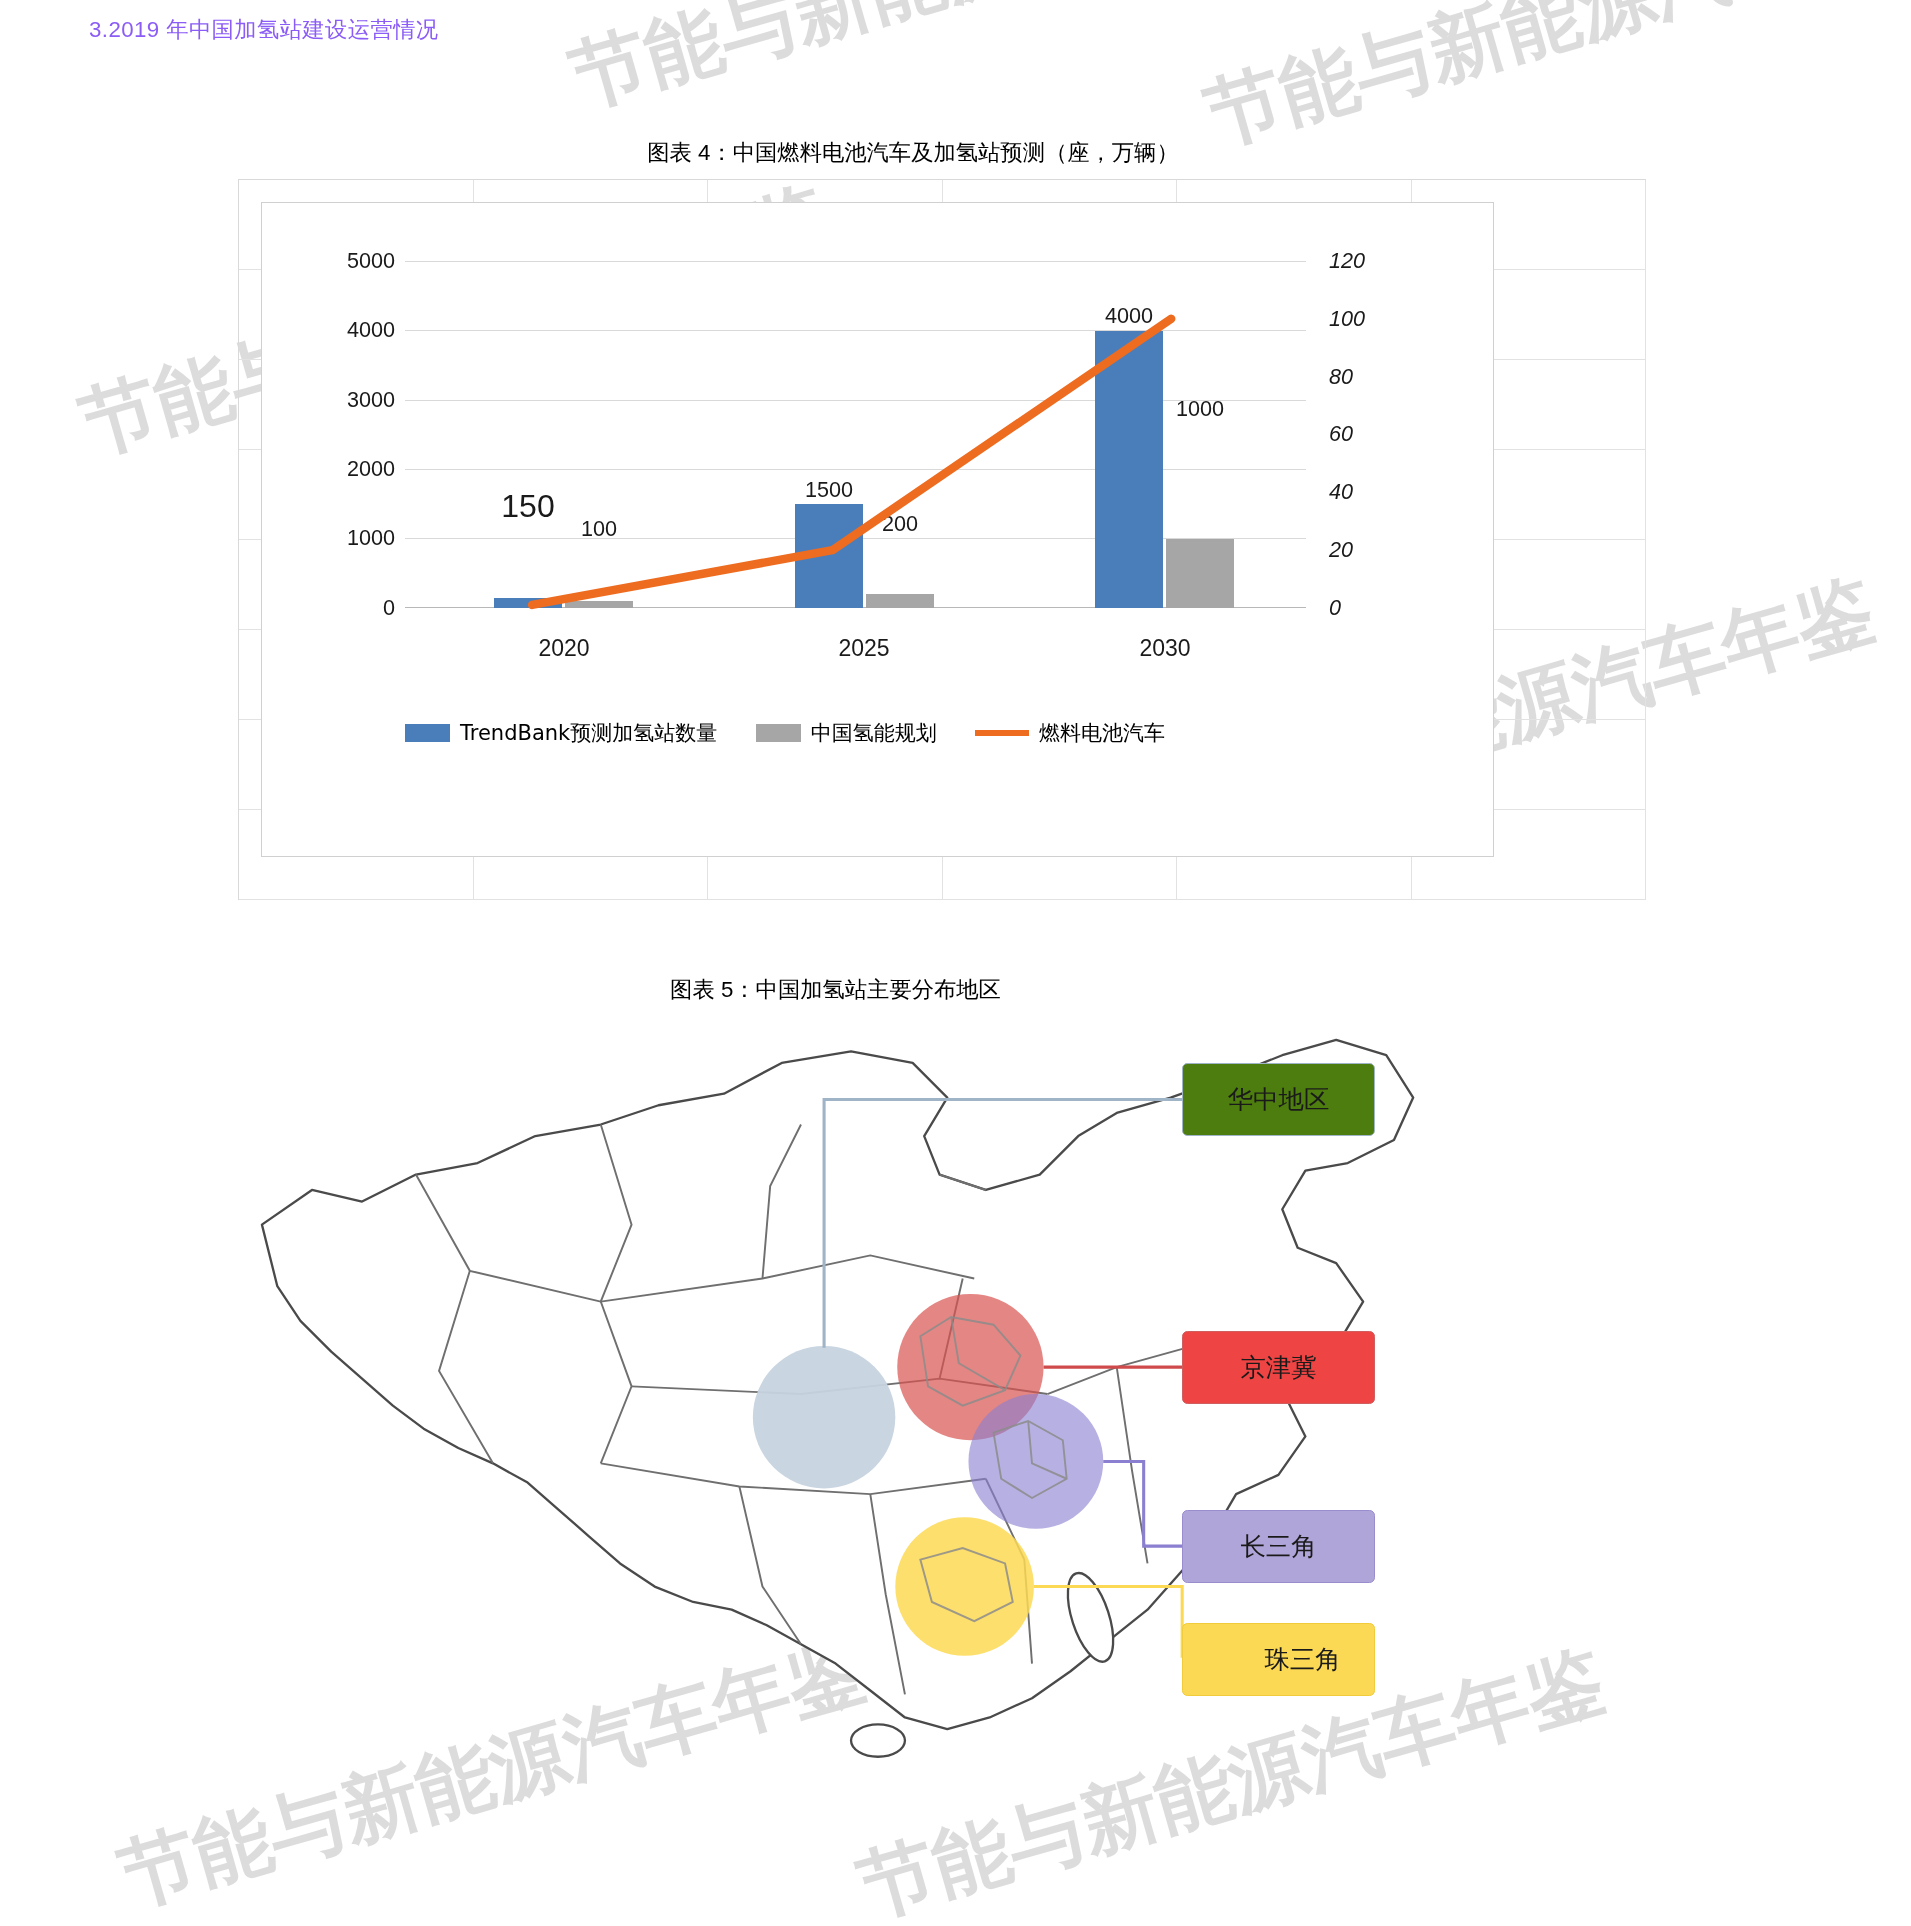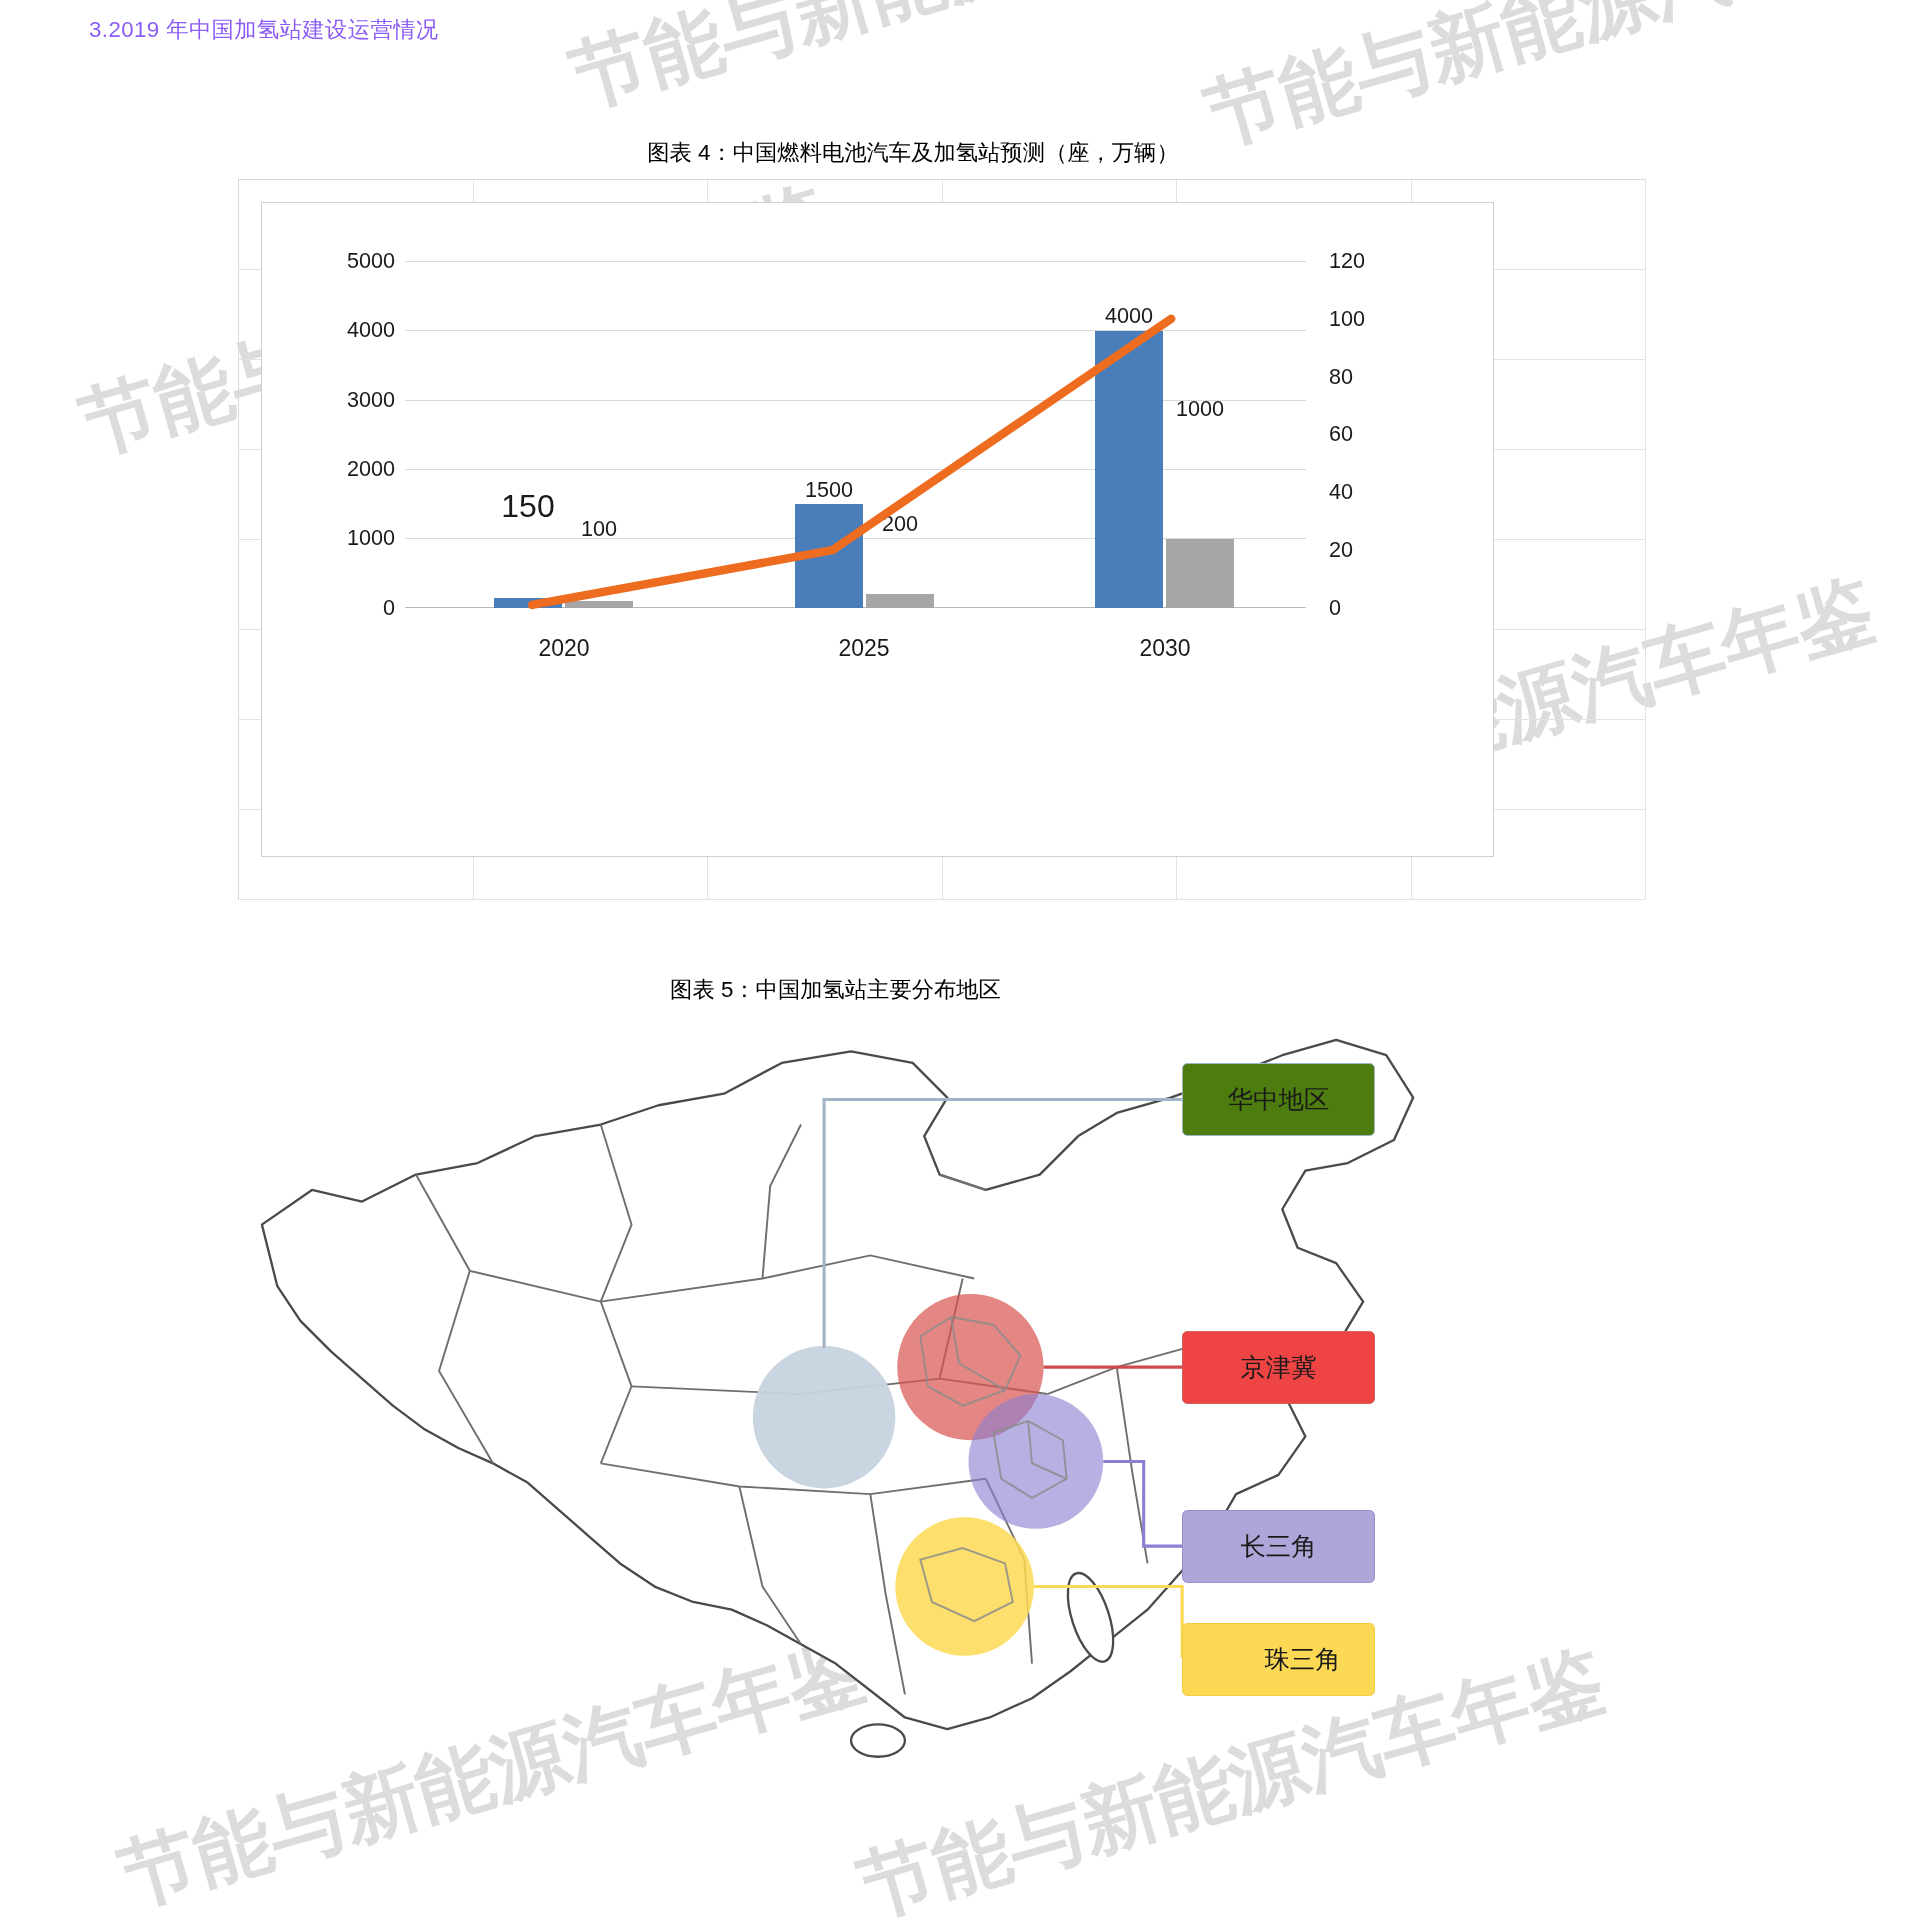--- a/index.html
+++ b/index.html
@@ -102,20 +102,21 @@
     color: #1a1a1a;
     white-space: nowrap;
   }
   .ytick2 {
     position: absolute;
     left: calc(100% + 23px);
     transform: translateY(-50%);
     font-size: 21.6px;
     color: #1a1a1a;
     white-space: nowrap;
+    font-style: italic;
   }
   .bar {
     position: absolute;
     bottom: 0;
   }
   .bar.blue { background: #4a7ebb; }
   .bar.gray { background: #a6a6a6; }
   .bar-label {
     position: absolute;
     transform: translateX(-50%);
@@ -303,20 +304,34 @@
       <div class="bar gray" style="left:761px; width:68px; height:69px;"></div>
       <div class="bar-label" style="left:724px; top:42px;">4000</div>
       <div class="bar-label" style="left:795px; top:135px;">1000</div>
       <div class="xtick" style="left:760px;">2030</div>
 
       <svg class="line-svg" viewBox="0 0 2340 900" preserveAspectRatio="none">
         <polyline points="330,892 1110,750 1990,150" fill="none" stroke="#ed6c20" stroke-width="22" stroke-linecap="round" stroke-linejoin="round"></polyline>
       </svg>
     </div>
 
+    <div class="legend">
+      <div class="legend-item">
+        <span class="swatch-blue"></span>
+        <span class="legend-label">TrendBank预测加氢站数量</span>
+      </div>
+      <div class="legend-item" style="margin-left:23px;">
+        <span class="swatch-gray"></span>
+        <span class="legend-label">中国氢能规划</span>
+      </div>
+      <div class="legend-item" style="margin-left:23px;">
+        <span class="swatch-line"></span>
+        <span class="legend-label">燃料电池汽车</span>
+      </div>
+    </div>
 
   </div>
 </div>
 
 <div class="fig-caption" id="caption-5">图表 5：中国加氢站主要分布地区</div>
 
 <div id="map-block">
   <svg class="map-svg" viewBox="0 0 4200 2340" preserveAspectRatio="xMidYMid meet">
 
     <g fill="#ffffff" stroke="#4a4a4a" stroke-width="6" stroke-linejoin="round">

